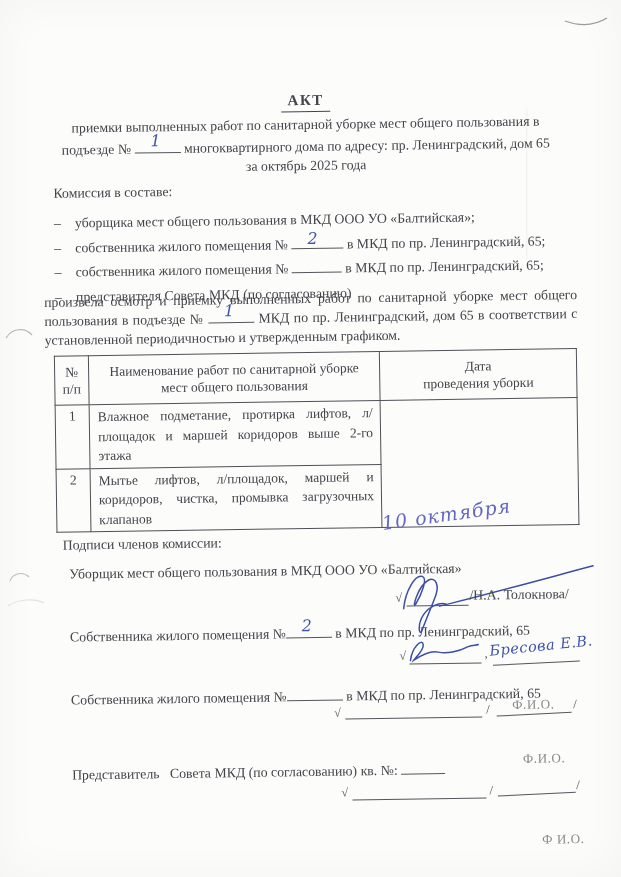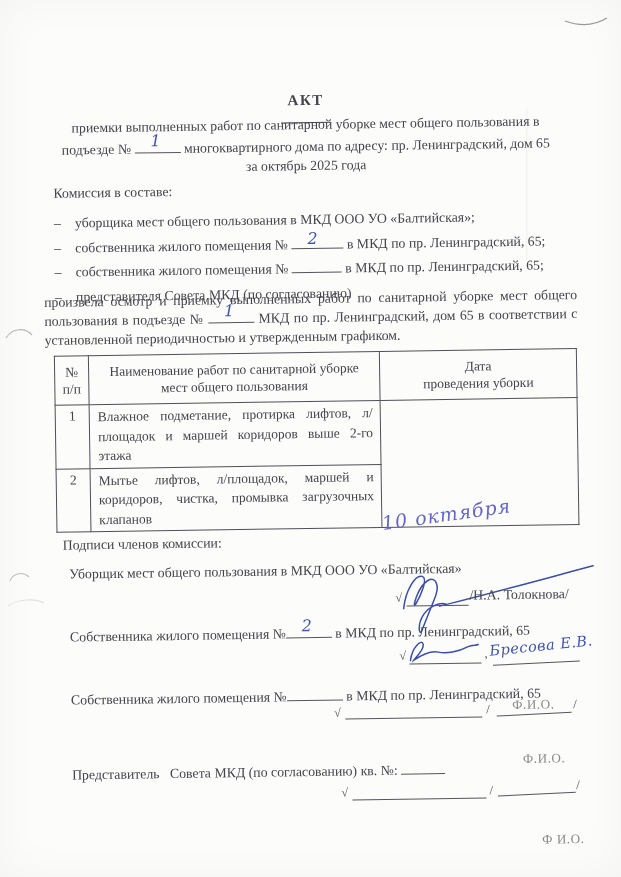--- a/index.html
+++ b/index.html
@@ -2,21 +2,21 @@
 <html><head>
 <meta charset="utf-8">
 <style>
   html,body{margin:0;padding:0;background:#e9e9e9;}
   .page{position:relative;width:621px;height:877px;background:#fcfcfb;overflow:hidden;
         font-family:"Liberation Serif",serif;color:#44444c;
         box-shadow:inset 0 0 45px rgba(0,0,0,0.035);}
   .rot{position:absolute;inset:0;transform:rotate(-0.85deg);transform-origin:310px 430px;}
   .abs{position:absolute;}
   .doc-title{left:0;right:0;top:92px;text-align:center;font-weight:bold;font-size:15px;letter-spacing:1.5px;}
-  .doc-title span{border-bottom:1.4px solid #44444c;padding:0 6px 14px 6px;}
+  .doc-title span{border-bottom:1.4px solid #44444c;padding:0 6px 3px 6px;}
   .intro-line{left:40px;width:540px;text-align:center;font-size:13.8px;}
   .txt{font-size:13.8px;}
   .blank{display:inline-block;border-bottom:1px solid #55555c;height:12px;position:relative;vertical-align:baseline;}
   .hw{color:#3f55a8;font-style:italic;font-family:"DejaVu Serif",serif;}
   .hw-mark{position:absolute;left:16px;top:-9px;font-size:16px;white-space:nowrap;}
   .list-item{display:flex;line-height:24.6px;font-size:13.8px;}
   .dash{width:21px;flex:0 0 21px;}
   .par{font-size:13.8px;line-height:19.2px;text-align:justify;}
   table.work{border-collapse:collapse;table-layout:fixed;width:522px;}
   table.work td{border:1px solid #4f4f56;font-size:13.5px;}

